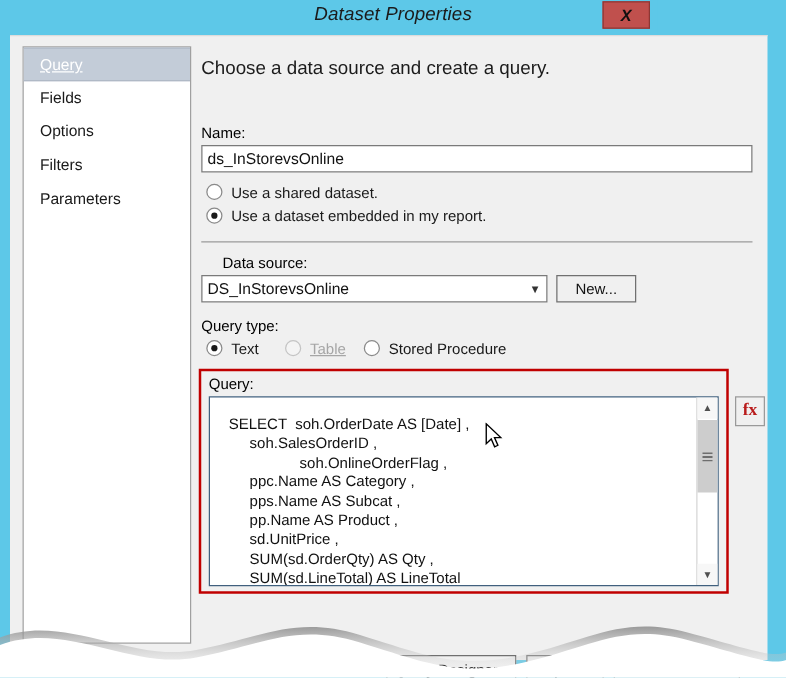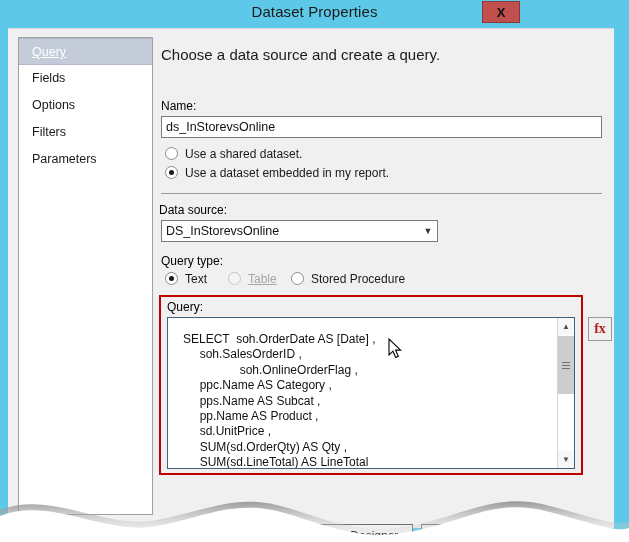--- a/index.html
+++ b/index.html
@@ -29,20 +29,21 @@
     overflow: hidden;
   }
 
   
   #titlebar {
     position: absolute;
     left: 0; top: 0;
     width: 526px;
     height: 28px;
     background: #5dc8e8;
+    font-style: italic;
   }
   #title-text {
     position: absolute;
     left: 0; top: 3px;
     width: 629px;
     text-align: center;
     font-size: 15px;
     color: #1b1b1b;
     font-family: "Liberation Sans", sans-serif;
     letter-spacing: 0.1px;
@@ -187,21 +188,21 @@
   
   #separator {
     position: absolute;
     left: 5px;
     top: 156px;
     width: 441px;
     height: 1px;
     background: #9a9a9a;
   }
 
-  #datasource-label { left: 3px; top: 166px; }
+  #datasource-label { left: 22px; top: 166px; }
 
   #datasource-select {
     position: absolute;
     left: 5px;
     top: 183px;
     width: 277px;
     height: 22px;
     box-sizing: border-box;
     border: 1px solid #7a7a7a;
     background: #ffffff;
@@ -442,20 +443,21 @@
       <div class="radio-row" id="radio-embedded">
         <span class="radio-mark checked"></span>
         <span>Use a dataset embedded in my report.</span>
       </div>
 
       <div id="separator"></div>
 
       <div class="field-label" id="datasource-label">Data source:</div>
       <div id="datasource-select">DS_InStorevsOnline</div>
       <div id="datasource-arrow">▼</div>
+      <div class="btn" id="new-button">New...</div>
 
       <div class="field-label" id="querytype-label">Query type:</div>
 
       <div class="radio-row" id="radio-text">
         <span class="radio-mark checked"></span>
         <span>Text</span>
       </div>
       <div class="radio-row disabled" id="radio-table">
         <span class="radio-mark disabled"></span>
         <span>Table</span>

